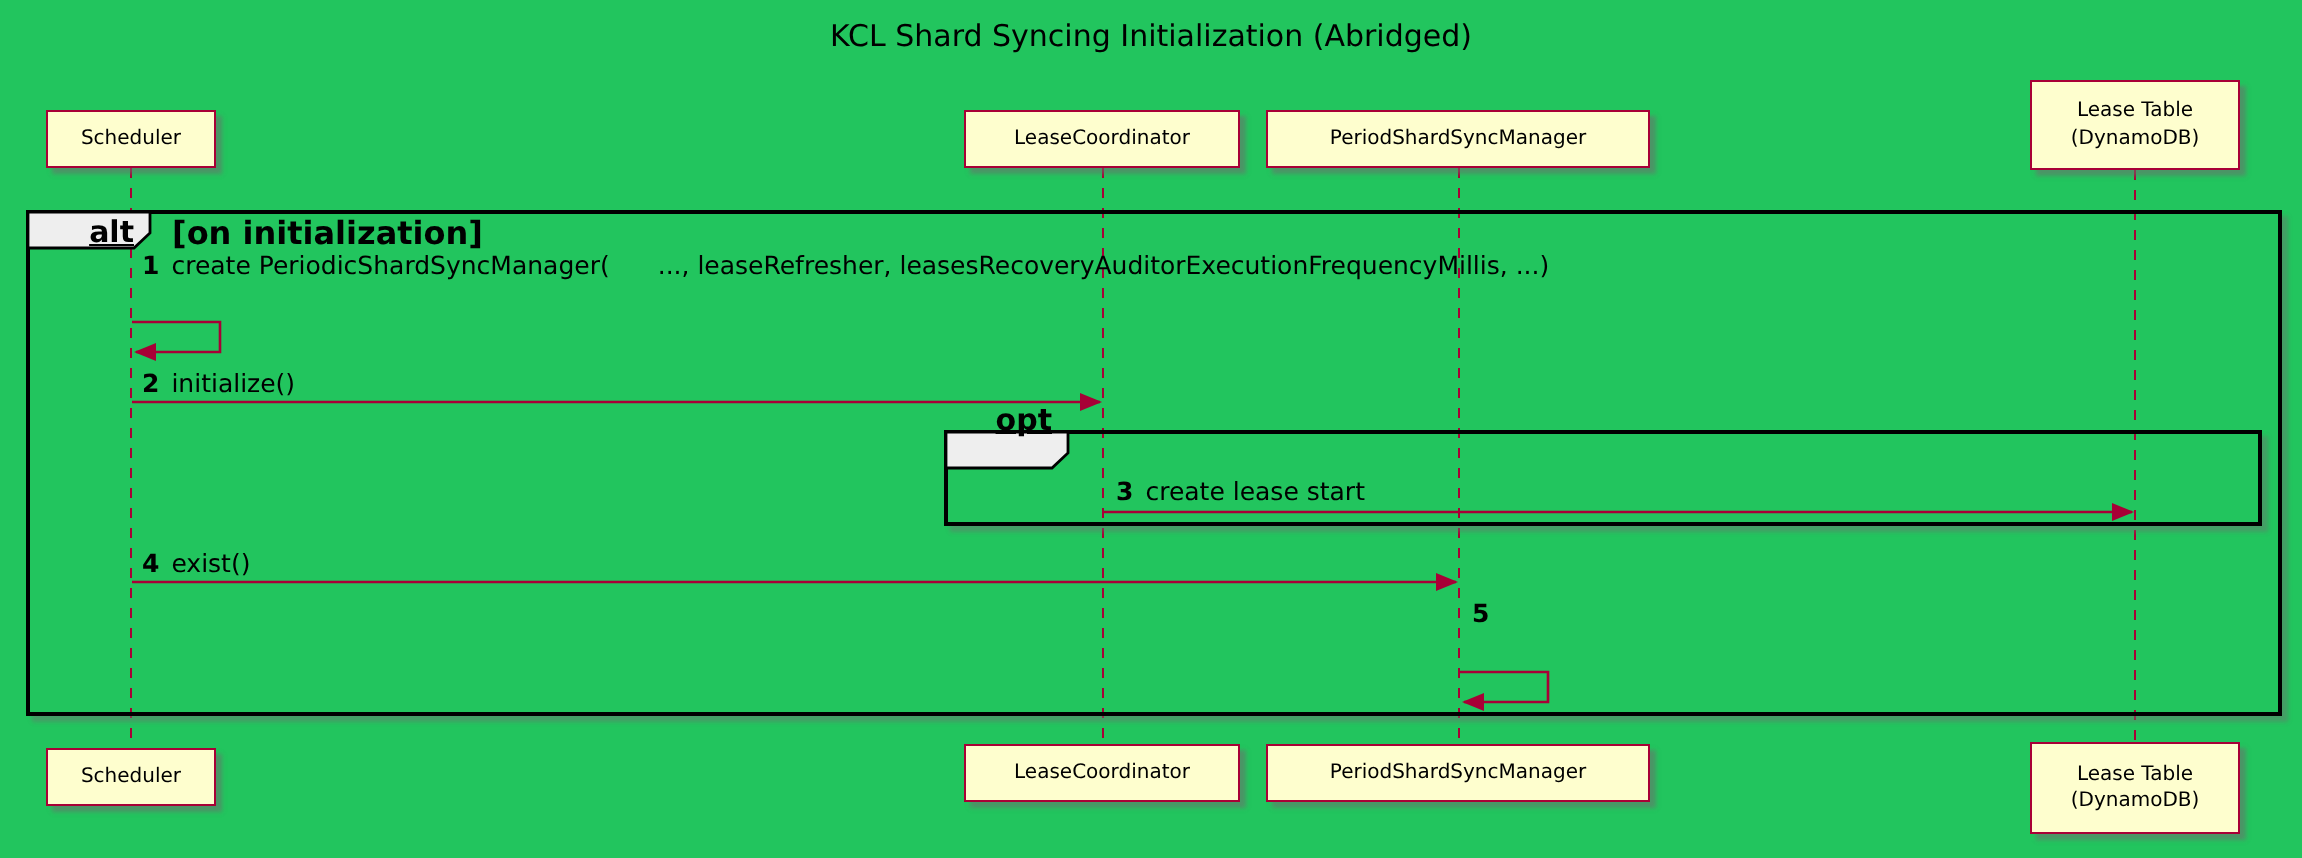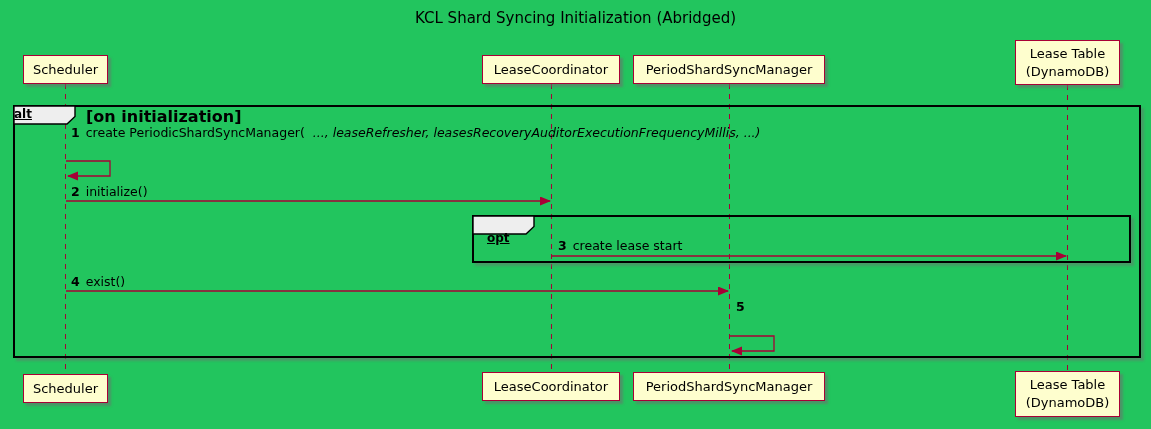--- a/index.html
+++ b/index.html
@@ -11,37 +11,37 @@
   .layer { position:absolute; left:0; top:0; width:1151px; height:429px; pointer-events:none; }
   #title {
     position:absolute; left:0; top:9px; width:100%; text-align:center;
     font-size:15px; color:#000;
   }
   .pbox {
     position:absolute; box-sizing:border-box;
     background:#FEFECE; border:1.5px solid #A80036;
     box-shadow:3px 3px 2px rgba(110,110,110,0.55);
     display:flex; align-items:center; justify-content:center;
-    font-size:13px; white-space:pre-line; text-align:center; line-height:1.35;
+    font-size:10px; white-space:pre-line; text-align:center; line-height:1.35;
   }
   .frame {
     position:absolute; box-sizing:border-box; border:2px solid #000;
     box-shadow:3px 3px 2px rgba(110,110,110,0.45); background:transparent;
   }
   .op {
-    position:absolute; font-weight:bold; font-size:12px; text-align:left;text-decoration:underline;
+    position:absolute; font-weight:bold; font-size:15px; text-align:right;text-decoration:underline;
   }
   .guard { position:absolute; font-weight:bold; font-size:16px; white-space:nowrap; }
   .msg {
     position:absolute; display:flex; align-items:center; gap:6px;
     font-size:12.5px; white-space:nowrap; line-height:1.3;
   }
   .msg .num { font-weight:bold; }
   .msg .lines { display:flex; flex-direction:row; }
-  .msg .indent { margin-left:8px;font-style:italic; }
+  .msg .indent { margin-left:24px; }
 </style>
 </head>
 <body>
 
 <div id="canvas">
 
   <svg class="layer" width="1151" height="429" viewBox="0 0 1151 429">
     <g stroke="#A80036" stroke-width="1" stroke-dasharray="5,5" fill="none">
       <line x1="65.5" y1="84" x2="65.5" y2="374"></line>
       <line x1="551.5" y1="84" x2="551.5" y2="372"></line>
@@ -81,21 +81,21 @@
 (DynamoDB)</div>
 
   <div class="pbox" style="left:23px;  top:374px; width:85px;  height:29px;">Scheduler</div>
   <div class="pbox" style="left:482px; top:372px; width:138px; height:29px;">LeaseCoordinator</div>
   <div class="pbox" style="left:633px; top:372px; width:192px; height:29px;">PeriodShardSyncManager</div>
   <div class="pbox" style="left:1015px; top:371px; width:105px; height:46px;">Lease Table
 (DynamoDB)</div>
 
   <div class="op" style="left:14px; top:107px; width:53px;">alt</div>
   <div class="guard" style="left:86px; top:107px;">[on initialization]</div>
-  <div class="op" style="left:473px; top:231px; width:53px;margin-left:14px;">opt</div>
+  <div class="op" style="left:473px; top:201px; width:53px;">opt</div>
 
   <div class="msg" style="left:71px; top:125px;">
     <span class="num">1</span>
     <span class="lines">
       <span>create PeriodicShardSyncManager(</span>
       <span class="indent">..., leaseRefresher, leasesRecoveryAuditorExecutionFrequencyMillis, ...)</span>
     </span>
   </div>
 
   <div class="msg" style="left:71px; top:184px;">

